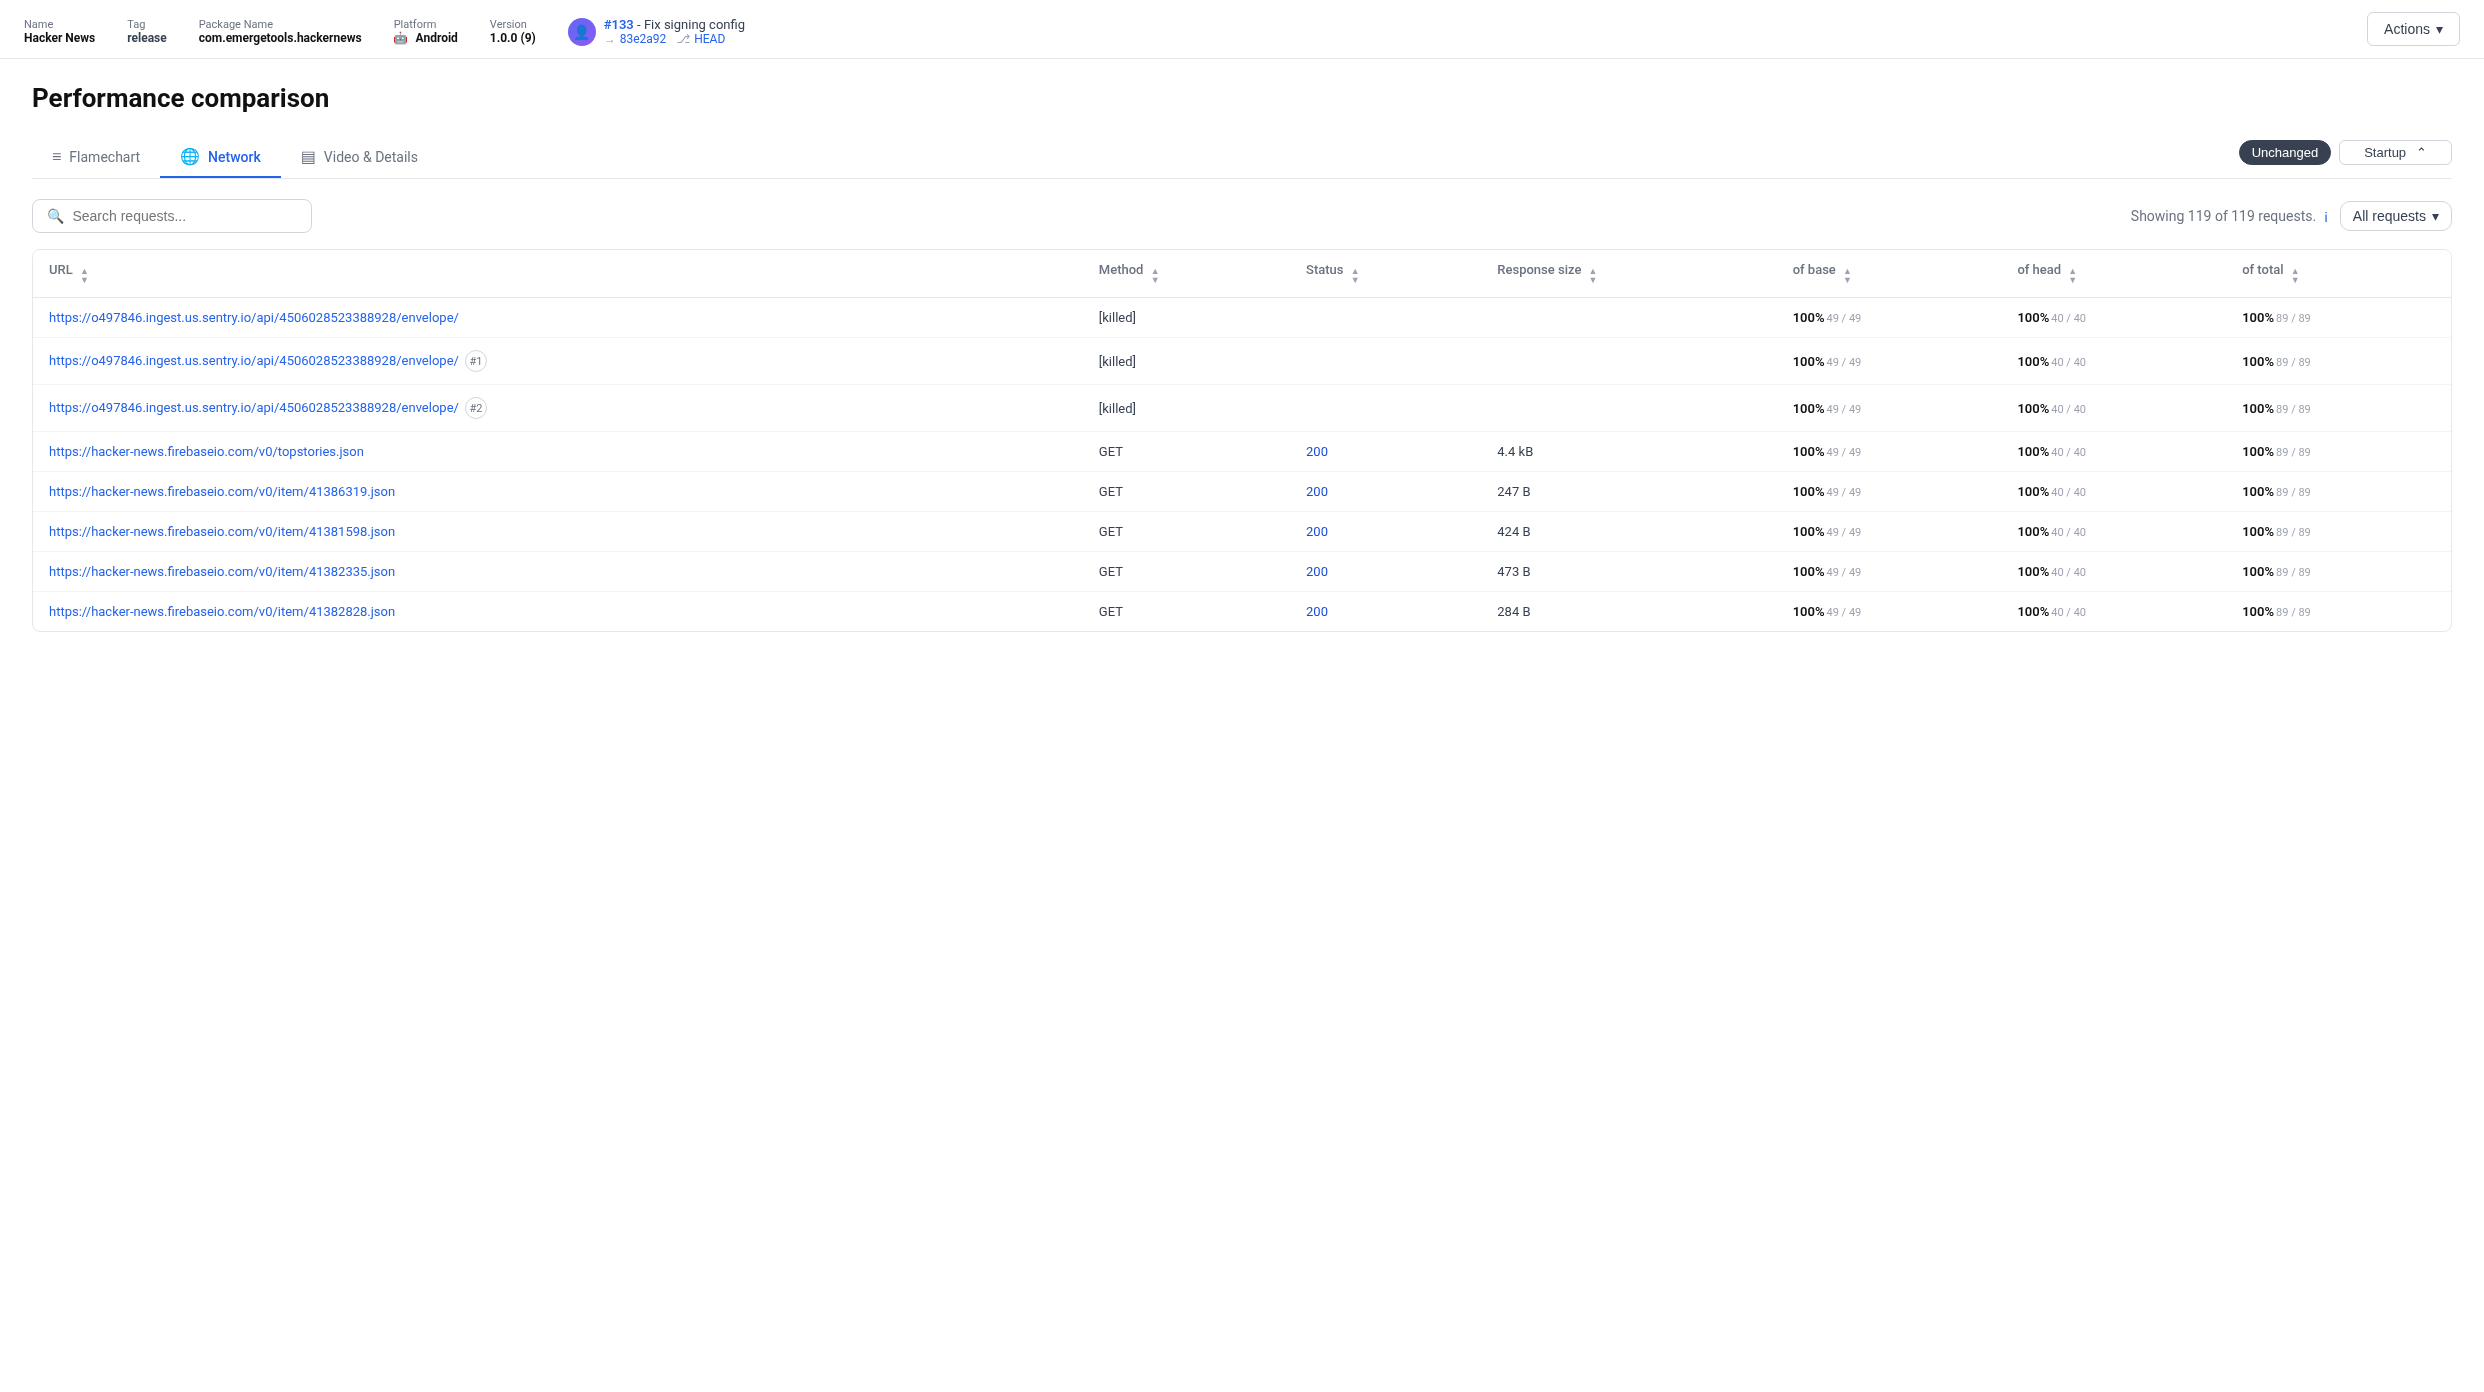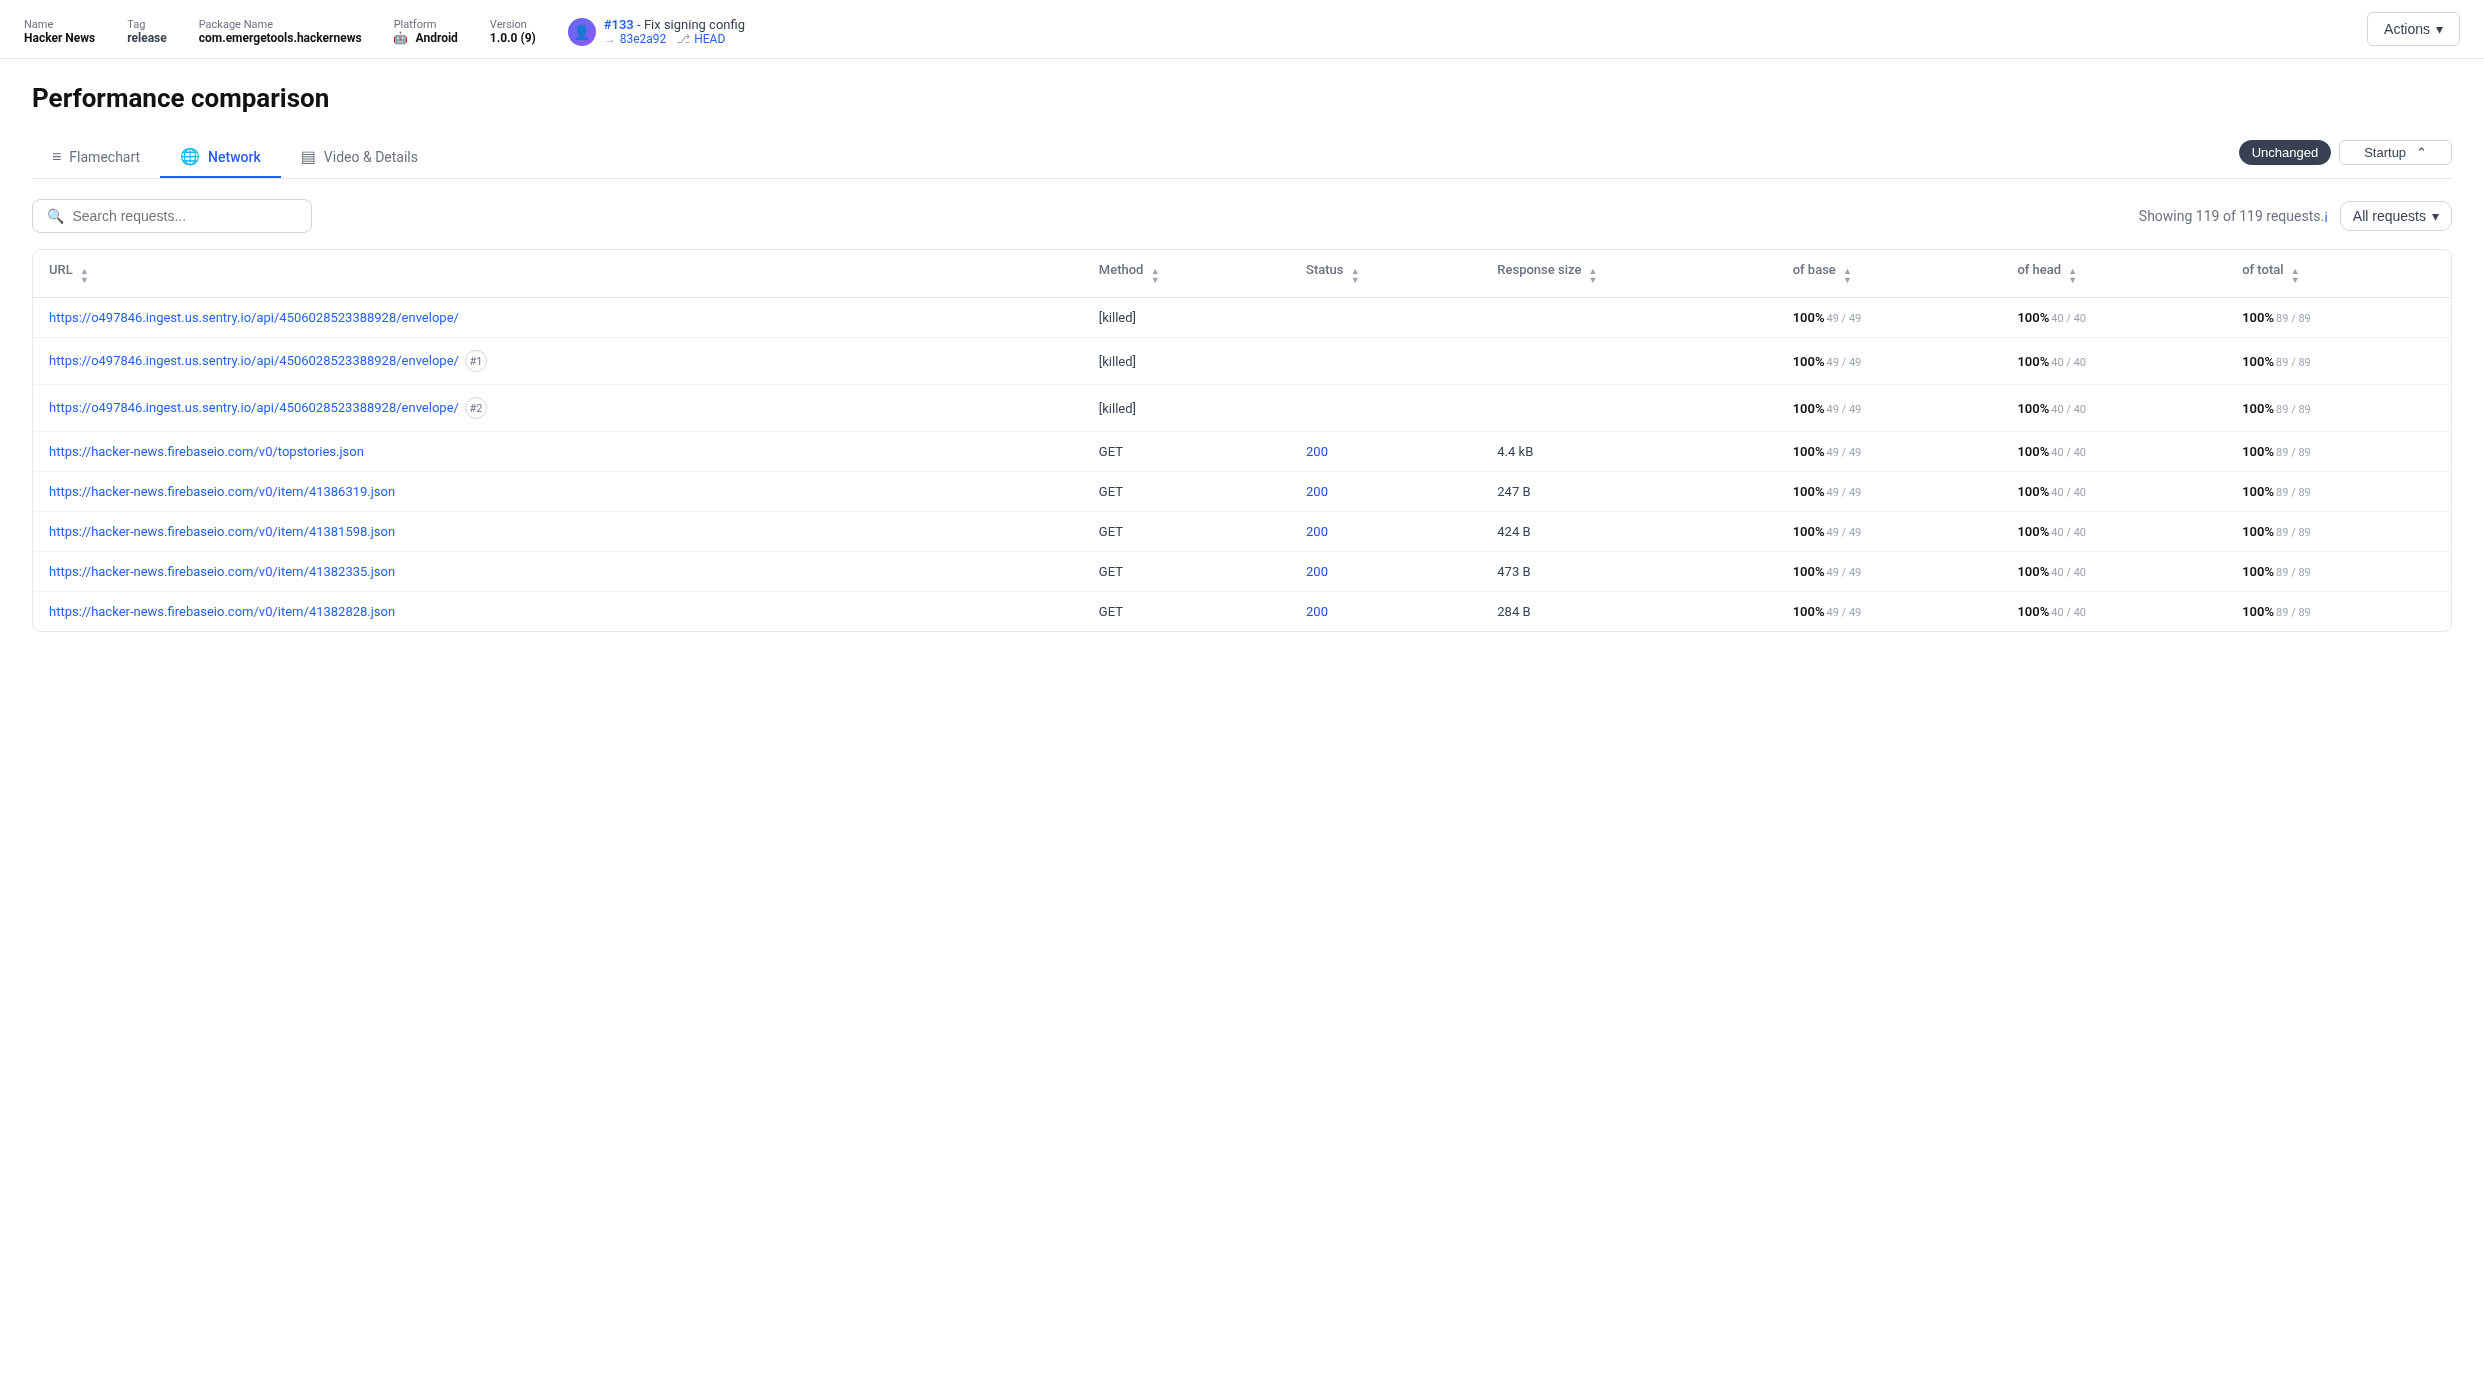--- a/index.html
+++ b/index.html
@@ -64,21 +64,21 @@
     .search-box {
       display: flex; align-items: center; gap: 8px;
       padding: 8px 14px; border: 1px solid #d1d5db; border-radius: 8px;
       width: 280px; background: #fff;
     }
     .search-box input {
       border: none; outline: none; font-size: 14px; color: #374151;
       background: transparent; width: 100%;
     }
     .search-icon { color: #9ca3af; font-size: 14px; }
-    .showing-text { font-size: 14px; color: #6b7280; display: flex; align-items: center; }
+    .showing-text { font-size: 14px; color: #6b7280; display: flex; align-items: center; gap: 8px; }
     .showing-text .info-icon { color: #2563eb; font-size: 14px; cursor: pointer; }
     .requests-select {
       display: flex; align-items: center; gap: 6px;
       padding: 6px 12px; border: 1px solid #d1d5db; border-radius: 10px;
       background: #fff; cursor: pointer; font-size: 14px; color: #374151;
     }
 
     
     .table-container { border: 1px solid #e5e7eb; border-radius: 8px; overflow: hidden; }
     table { width: 100%; border-collapse: collapse; }

